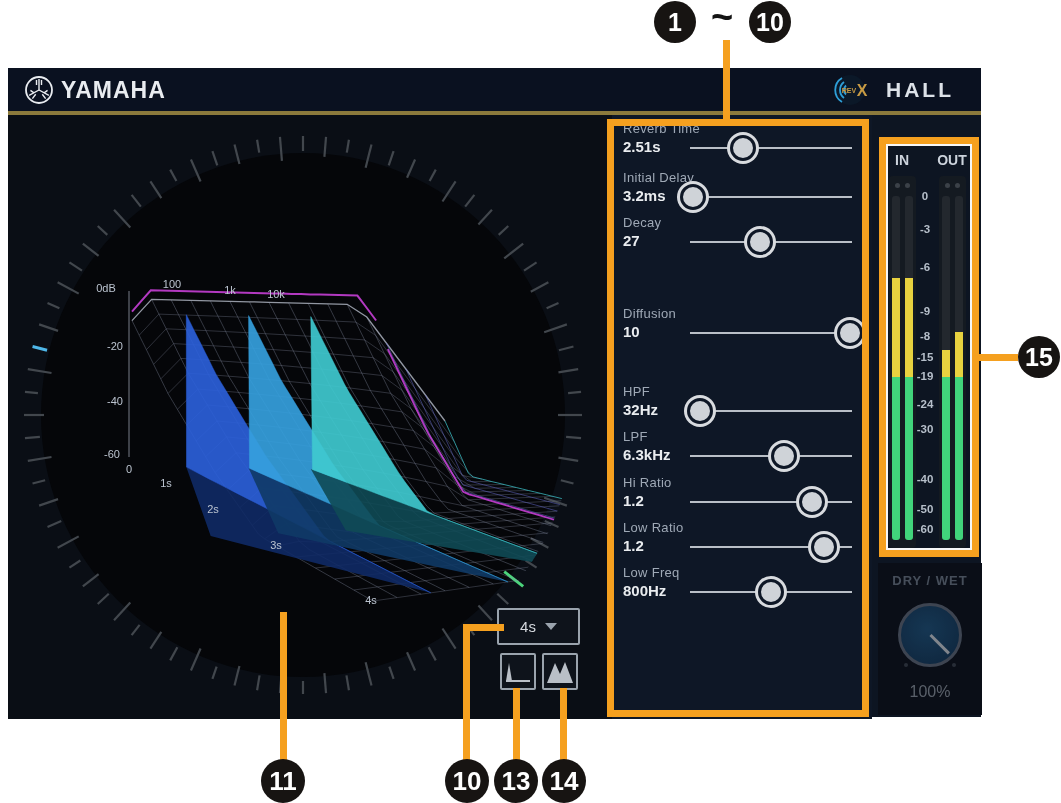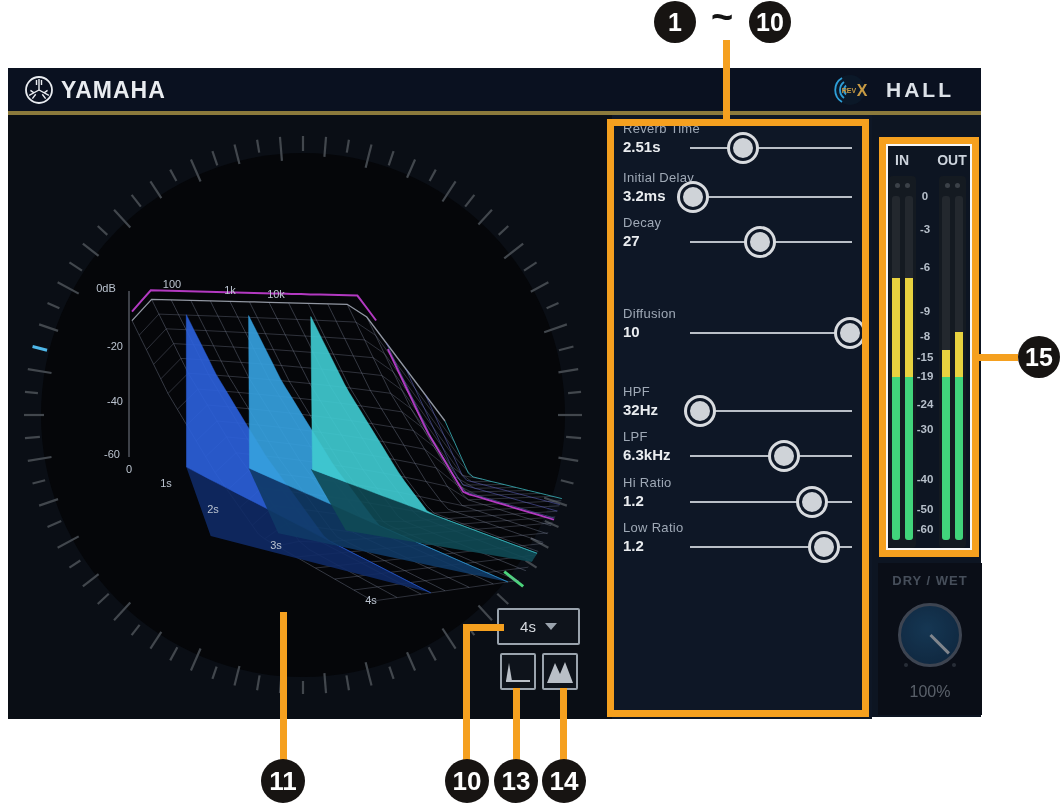--- a/index.html
+++ b/index.html
@@ -329,20 +329,28 @@
       </div>
   </div>
   <div class="param-row" style="top:452px">
     <div class="p-label">Low Ratio</div>
     <div class="p-value">1.2</div>
     <div class="p-slider">
         <div class="p-track"></div>
         <div class="p-handle" style="left: calc(83% - 13px);"></div>
       </div>
   </div>
+  <div class="param-row" style="top:497px">
+    <div class="p-label">Low Freq</div>
+    <div class="p-value">800Hz</div>
+    <div class="p-slider">
+        <div class="p-track"></div>
+        <div class="p-handle" style="left: calc(50% - 13px);"></div>
+      </div>
+  </div>
 
   <div class="mlabel" style="left:876px">IN</div>
   <div class="mlabel" style="left:926px">OUT</div>
   <div class="meter-box" style="left:881px">
     <div class="clipdot" style="left:6px"></div>
     <div class="clipdot" style="left:16px"></div>
     <div class="mbar" style="left:3px">
         <div class="seg-y" style="top: 23.8%; bottom: 47.4%; background: rgb(232, 210, 63);"></div>
         <div class="seg-g" style="top: 52.6%; background: rgb(65, 212, 123);"></div>
       </div>

